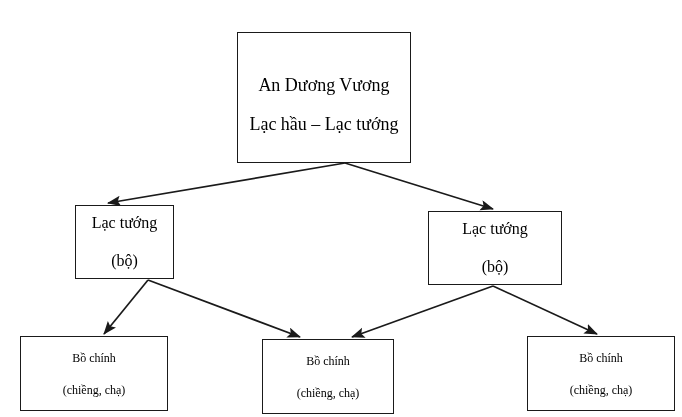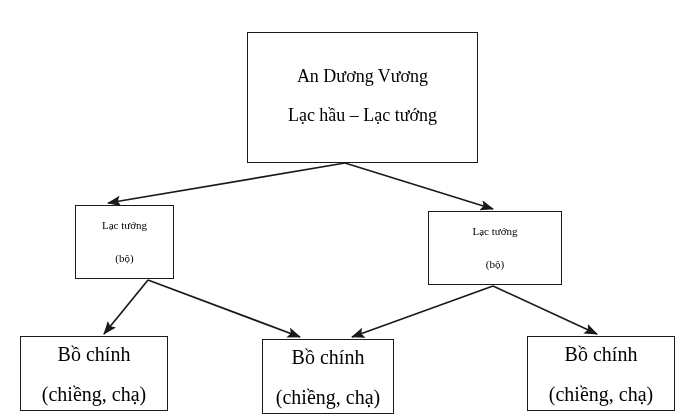--- a/index.html
+++ b/index.html
@@ -36,51 +36,52 @@
     z-index: 2;
   }
   .node .line {
     display: block;
     white-space: nowrap;
     text-align: center;
     color: #000000;
   }
   
   #node-root {
-    left: 247px;
+    left: 237px;
     top: 32px;
-    width: 231px;
+    width: 174px;
     height: 131px;
+    justify-content: flex-end;
   }
   #node-root .line {
     font-size: 18px;
     line-height: 1;
     margin: 0;
   }
   #node-root .l1 { margin-bottom: 21px; }
-  #node-root .l2 { margin-bottom: 5px; }
+  #node-root .l2 { margin-bottom: 29px; }
 
   
-  .mid .line { font-size: 11px; line-height: 1; font-family: Liberation Serif, serif; }
+  .mid .line { font-size: 16px; line-height: 1; font-family: Liberation Serif, serif; }
   .mid .l1 { margin-bottom: 22px; }
   #node-mid-left {
     left: 75px;
     top: 205px;
     width: 99px;
     height: 74px;
   }
   #node-mid-right {
     left: 428px;
     top: 211px;
     width: 134px;
     height: 74px;
   }
 
   
-  .leaf .line { font-size: 20px; line-height: 1; }
+  .leaf .line { font-size: 12px; line-height: 1; }
   .leaf .l1 { margin-bottom: 20px; }
   #node-leaf-1 {
     left: 20px;
     top: 336px;
     width: 148px;
     height: 75px;
   }
   #node-leaf-2 {
     left: 262px;
     top: 339px;

